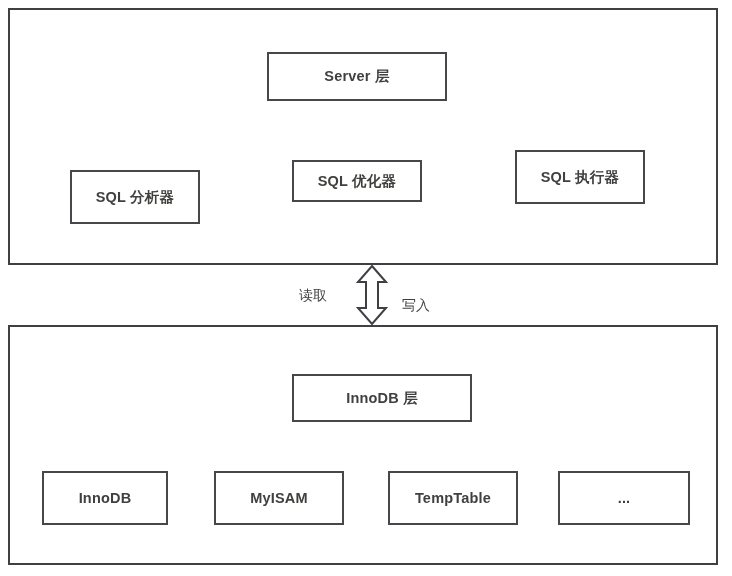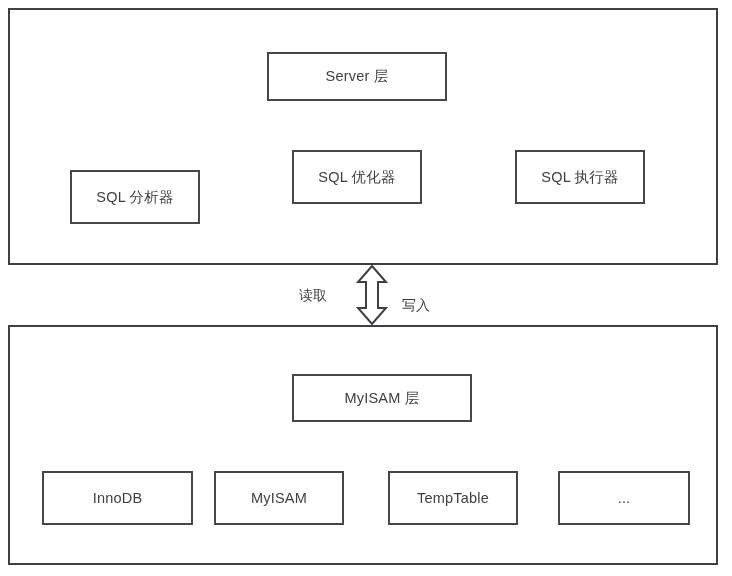--- a/index.html
+++ b/index.html
@@ -29,31 +29,32 @@
     box-sizing: border-box;
     border: 2px solid #46464b;
     background: #ffffff;
     display: flex;
     align-items: center;
     justify-content: center;
     color: #40403f;
     font-size: 14.5px;
     letter-spacing: 0.2px;
     white-space: nowrap;
+    font-weight: bold;
   }
 
   
   #node-server-layer { left: 267px; top: 52px;  width: 180px; height: 49px; }
   #node-sql-parser   { left: 70px;  top: 150px; width: 130px; height: 54px; margin-top: 20px; }
-  #node-sql-optimizer{ left: 292px; top: 150px; width: 130px; height: 54px; }
+  #node-sql-optimizer{ left: 292px; top: 160px; width: 130px; height: 42px; }
   #node-sql-executor { left: 515px; top: 150px; width: 130px; height: 54px; text-align: center; }
 
   
   #node-engine-layer { left: 292px; top: 374px; width: 180px; height: 48px; }
-  #node-innodb       { left: 42px;  top: 471px; width: 151px; height: 54px; }
+  #node-innodb       { left: 42px;  top: 471px; width: 126px; height: 54px; }
   #node-myisam       { left: 214px; top: 471px; width: 130px; height: 54px; }
   #node-temptable    { left: 388px; top: 471px; width: 130px; height: 54px; }
   #node-ellipsis     { left: 558px; top: 471px; width: 132px; height: 54px; }
 
   
   #bidirectional-arrow {
     position: absolute;
     left: 354px;
     top: 264px;
     width: 36px;
@@ -103,21 +104,21 @@
     <span>读取</span>
   </div>
 
   <div class="edge-label" id="label-write">
     <span>写入</span>
   </div>
 
   <div class="layer-container" id="bottom-layer"></div>
 
   <div class="node-box" id="node-engine-layer">
-    <span>MyISAM 层</span>
+    <span>InnoDB 层</span>
   </div>
 
   <div class="node-box" id="node-innodb">
     <span>InnoDB</span>
   </div>
 
   <div class="node-box" id="node-myisam">
     <span>MyISAM</span>
   </div>
 

